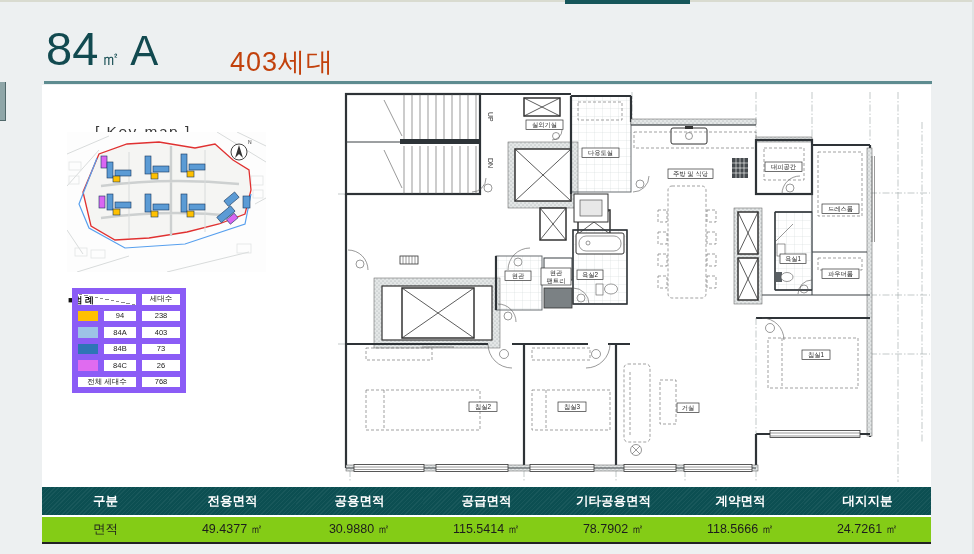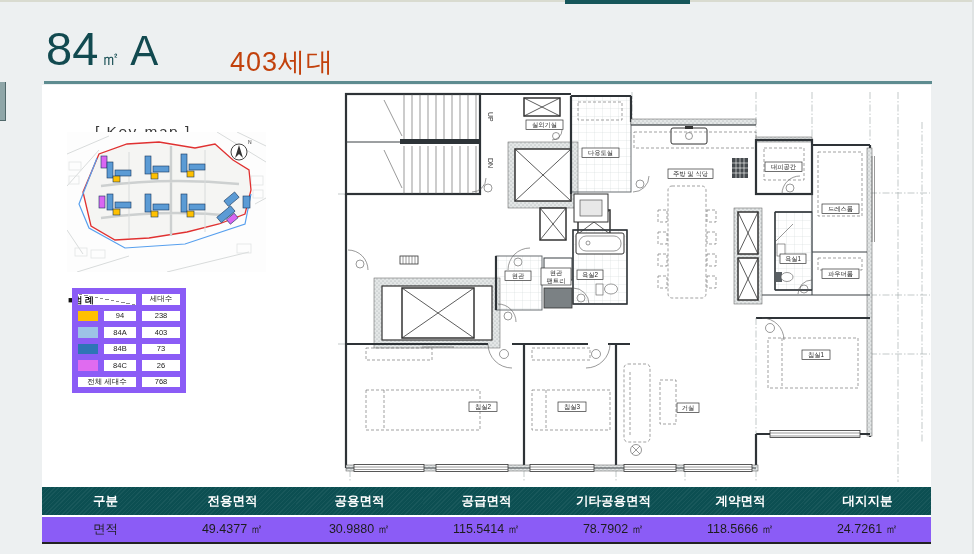--- a/index.html
+++ b/index.html
@@ -43,21 +43,21 @@
   
   .st{stroke:#d8dbdb;stroke-width:1;fill:none}
   .rd{stroke:#cdd0d0;stroke-width:2.4;fill:none}
   .pcl{fill:none;stroke:#e2e4e4;stroke-width:.8}
   .bld{stroke:#17375E;stroke-width:.6}
   
   .area-table{position:absolute;left:42px;top:487px;width:889px;border-collapse:collapse;table-layout:fixed;}
   .area-table th{height:26px;background:#0C4F52;
       background-image:repeating-linear-gradient(135deg,rgba(255,255,255,.05) 0 1px,transparent 1px 3px);
       color:#fff;font-size:12.5px;font-weight:bold;border-bottom:2px solid #fff;margin-left:24px;}
-  .area-table td{height:23px;background:#8b5cf6;color:#1d1d1d;font-size:12.5px;text-align:center;
+  .area-table td{height:23px;background:#84cc16;color:#1d1d1d;font-size:12.5px;text-align:center;
       border-bottom:2px solid #222;}
 </style>
 </head>
 <body>
 
 <div class="page">
   <div class="top-line"></div>
   <div class="top-accent"></div>
   <div class="left-tab"></div>
 

